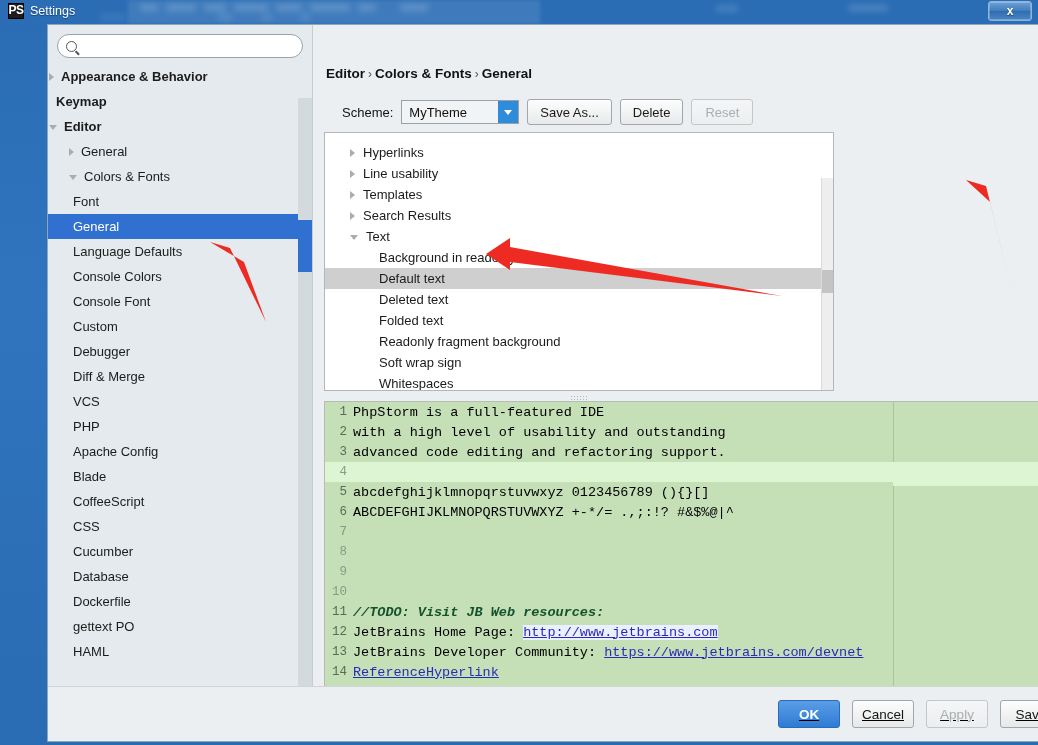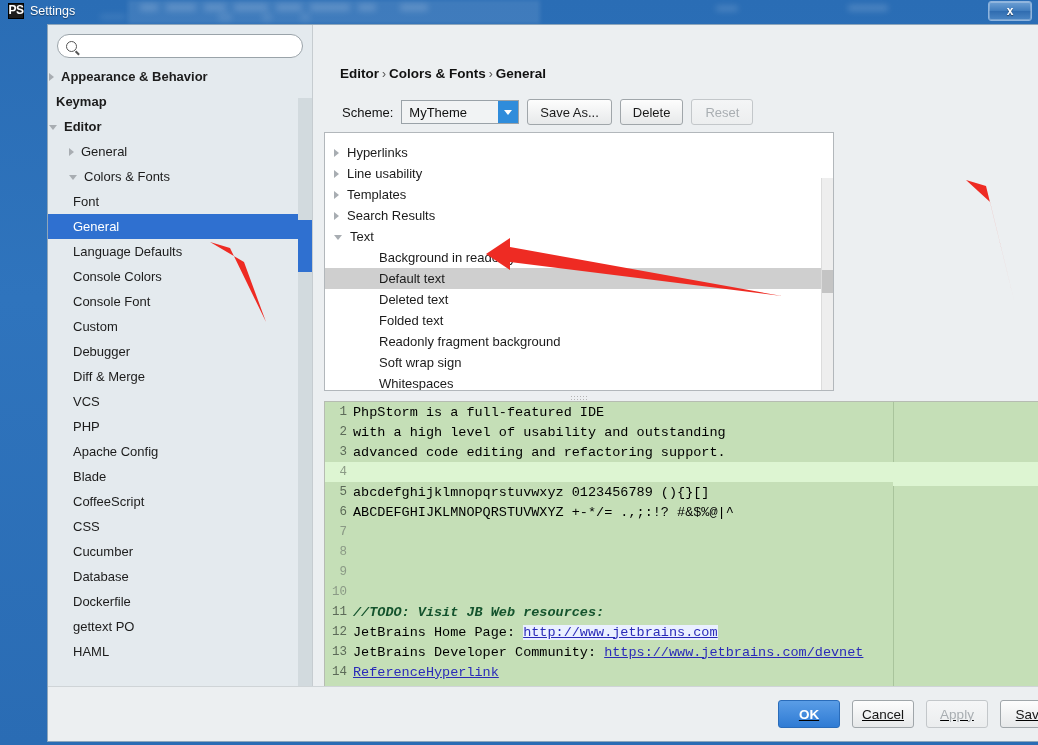--- a/index.html
+++ b/index.html
@@ -193,21 +193,21 @@
   }
 
   
   #content {
     position: relative;
     flex: 1 1 auto;
     background: #eceff1;
     overflow: hidden;
   }
   #breadcrumb {
-    position: absolute; left: 27px; top: 41px;
+    position: absolute; left: 13px; top: 41px;
     font-size: 13.5px; font-weight: bold; color: #111;
     white-space: nowrap;
   }
   #breadcrumb .sep { color: #555; font-weight: normal; padding: 0 3px; font-size: 12px; }
 
   #scheme-row {
     position: absolute; left: 29px; top: 74px;
     display: flex; align-items: center; gap: 8px;
   }
   #scheme-label { font-size: 13px; color: #111; }
@@ -257,21 +257,21 @@
     overflow: hidden;
   }
   .attr-row {
     position: relative;
     height: 21px;
     display: flex; align-items: center;
     font-size: 13px; color: #1b1b1b;
     white-space: nowrap;
   }
   .attr-row.sel { background: #cfcfcf; }
-  .attr-row.g0 { padding-left: 9px; align-items: center; }
+  .attr-row.g0 { padding-left: 25px; align-items: center; }
   .attr-row.g1 { padding-left: 46px; }
   .attr-row .tw { margin-left: 0; margin-right: 8px; }
   #attr-partial {
     position: absolute; left: 0; top: 0;
     width: 510px; height: 9px;
     overflow: hidden;
   }
   #attr-partial .pt {
     position: absolute; left: 136px; top: -13px;
     font-size: 13px; color: #1b1b1b;

